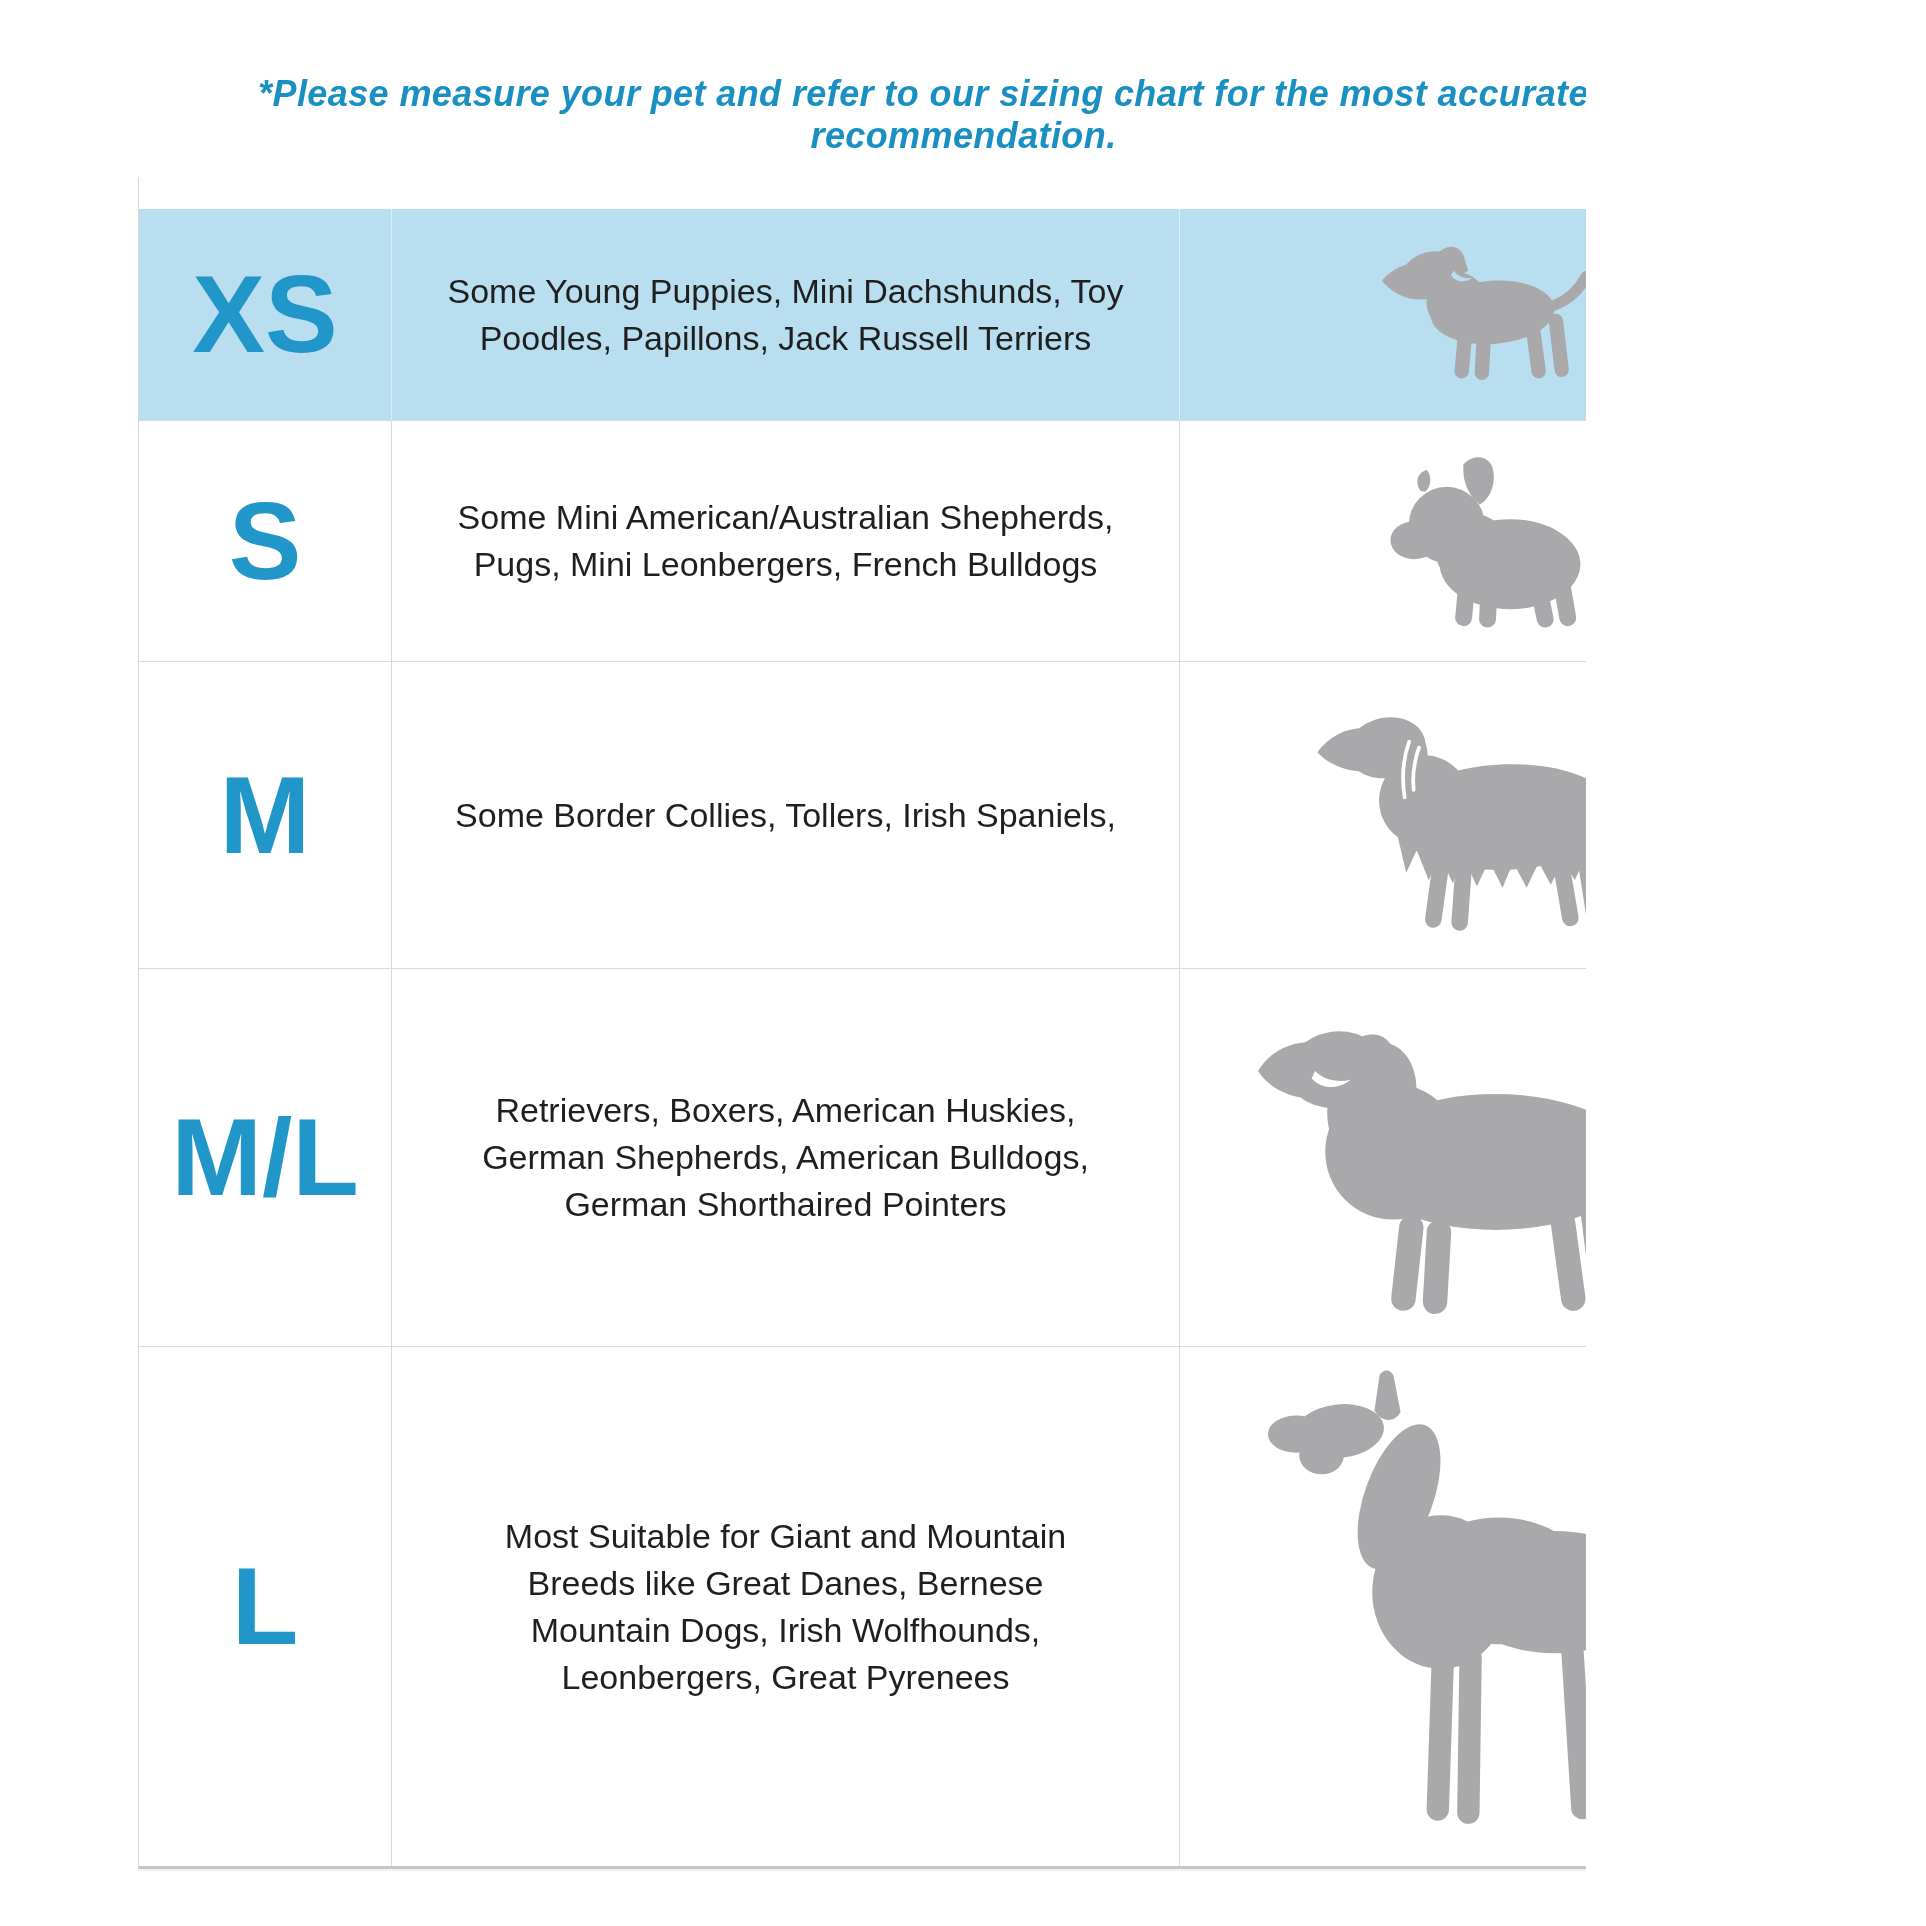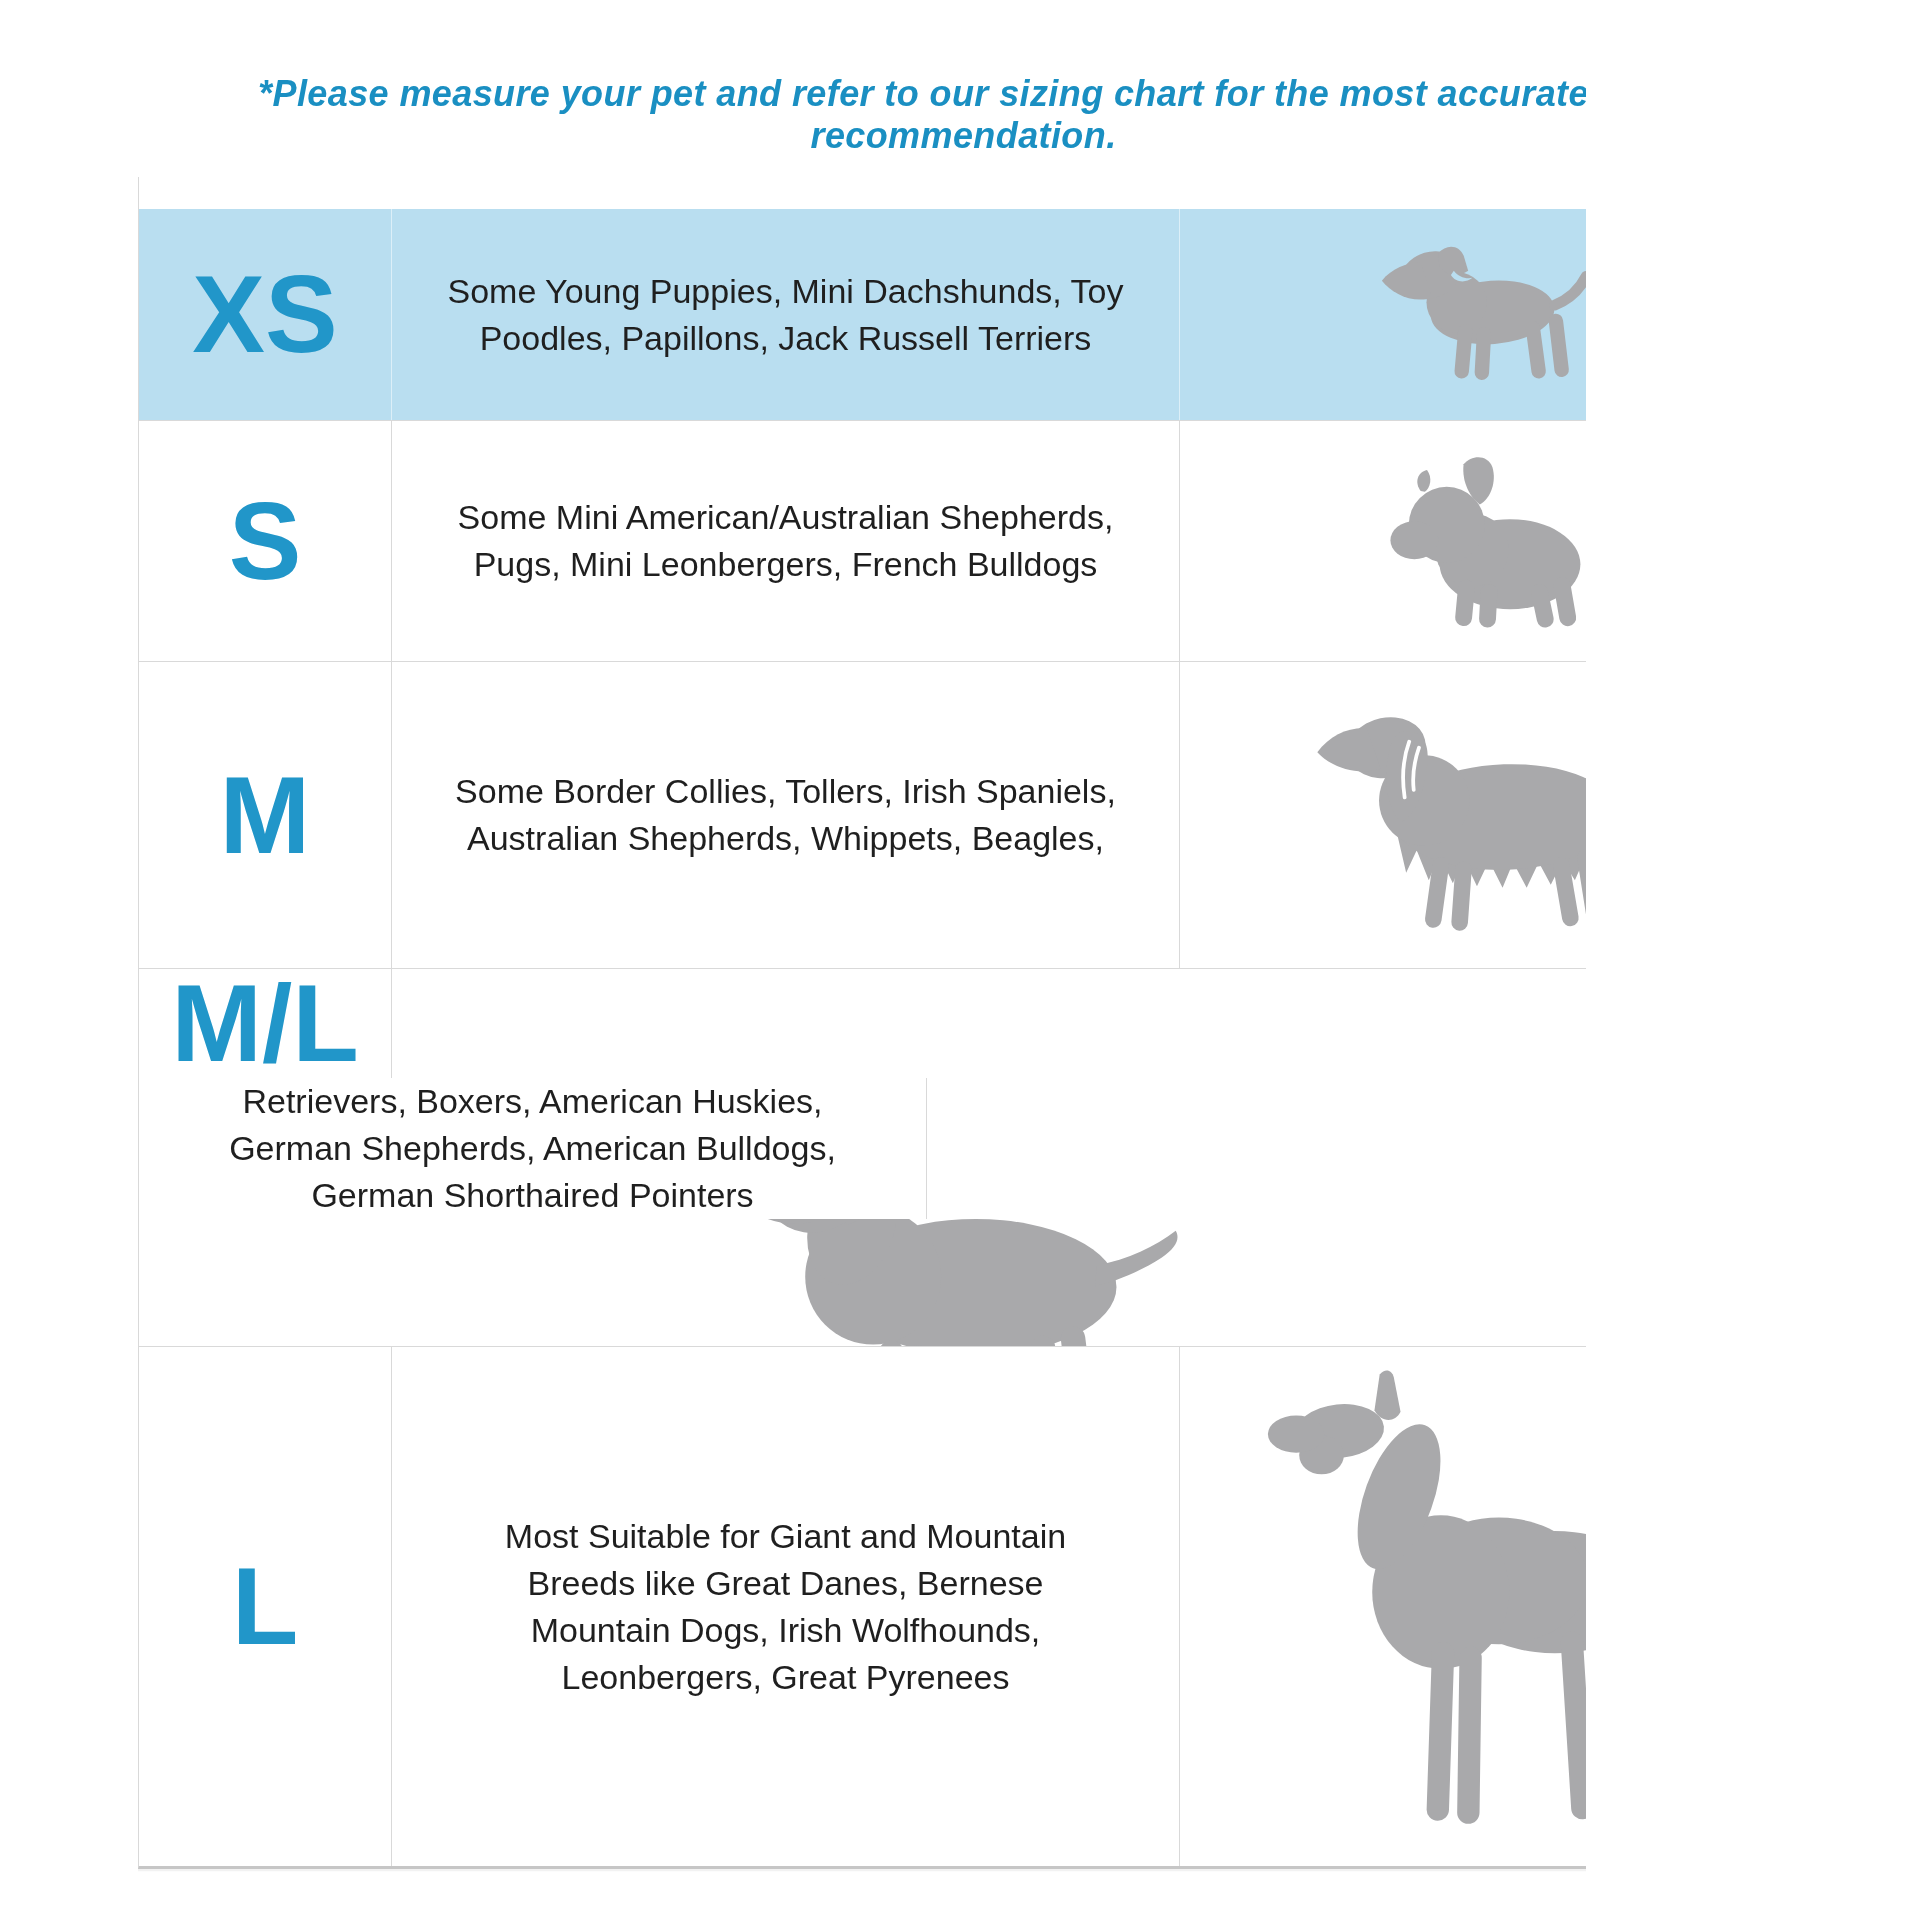--- a/index.html
+++ b/index.html
@@ -36,21 +36,21 @@
     border-right: 1.5px solid var(--grid-line, #d9d9d9);
     border-bottom: 3.1px solid var(--table-bottom-line, #c6c6c6);
     box-shadow: 0 2.3px 0 rgba(0,0,0,0.05);
     box-sizing: border-box;
   }
   .row { display: flex; width: 100%; }
   .row + .row { border-top: 1.5px solid var(--grid-line, #d9d9d9); }
   .row-xs { height: 211px; background: var(--highlight-row-bg, #b9def0); margin-top: 32px; }
   .row-s  { height: 240px; }
   .row-m  { height: 306px; }
-  .row-ml { height: 377px; flex-direction: column; }
+  .row-ml { height: 377px; }
   .row-l  { height: 519px; }
 
   .cell-size {
     width: 252px;
     border-right: 1.5px solid var(--grid-line, #d9d9d9);
     display: flex;
     align-items: center;
     justify-content: center;
     flex-shrink: 0;
   }
@@ -149,21 +149,20 @@
         </svg>
       </div>
     </div>
 
     <div class="row row-m">
       <div class="cell-size">
         <span class="size-label">M</span>
       </div>
       <div class="cell-desc">
         <div class="desc-line">Some Border Collies, Tollers, Irish Spaniels,</div>
-        <div class="desc-line">Australian Shepherds, Whippets, Beagles,</div>
       </div>
       <div class="cell-image">
         <svg width="347" height="241" viewBox="0 0 460 320">
           <path class="g" d="M112,176 L126,236 L140,206 L156,246 L170,212 L188,250 L202,216 L220,254 L236,220 L254,256 L268,222 L286,256 L302,222 L318,252 L334,220 L350,246 L364,214 L380,238 L394,206 L406,224 L416,190 L404,160 L120,150 Z"></path>
           <ellipse class="g" cx="258" cy="162" rx="148" ry="70" transform="rotate(-2 258 162)"></ellipse>
           <circle class="g" cx="150" cy="140" r="60"></circle>
           <ellipse class="g" cx="100" cy="70" rx="52" ry="40" transform="rotate(-12 100 70)"></ellipse>
           <path class="g" d="M8,76 C24,54 50,42 74,44 L92,98 C62,108 26,96 8,76 Z"></path>
           <path class="leg" stroke-width="22" d="M172,226 L162,298"></path>
           <path class="leg" stroke-width="22" d="M202,232 L197,302"></path>

